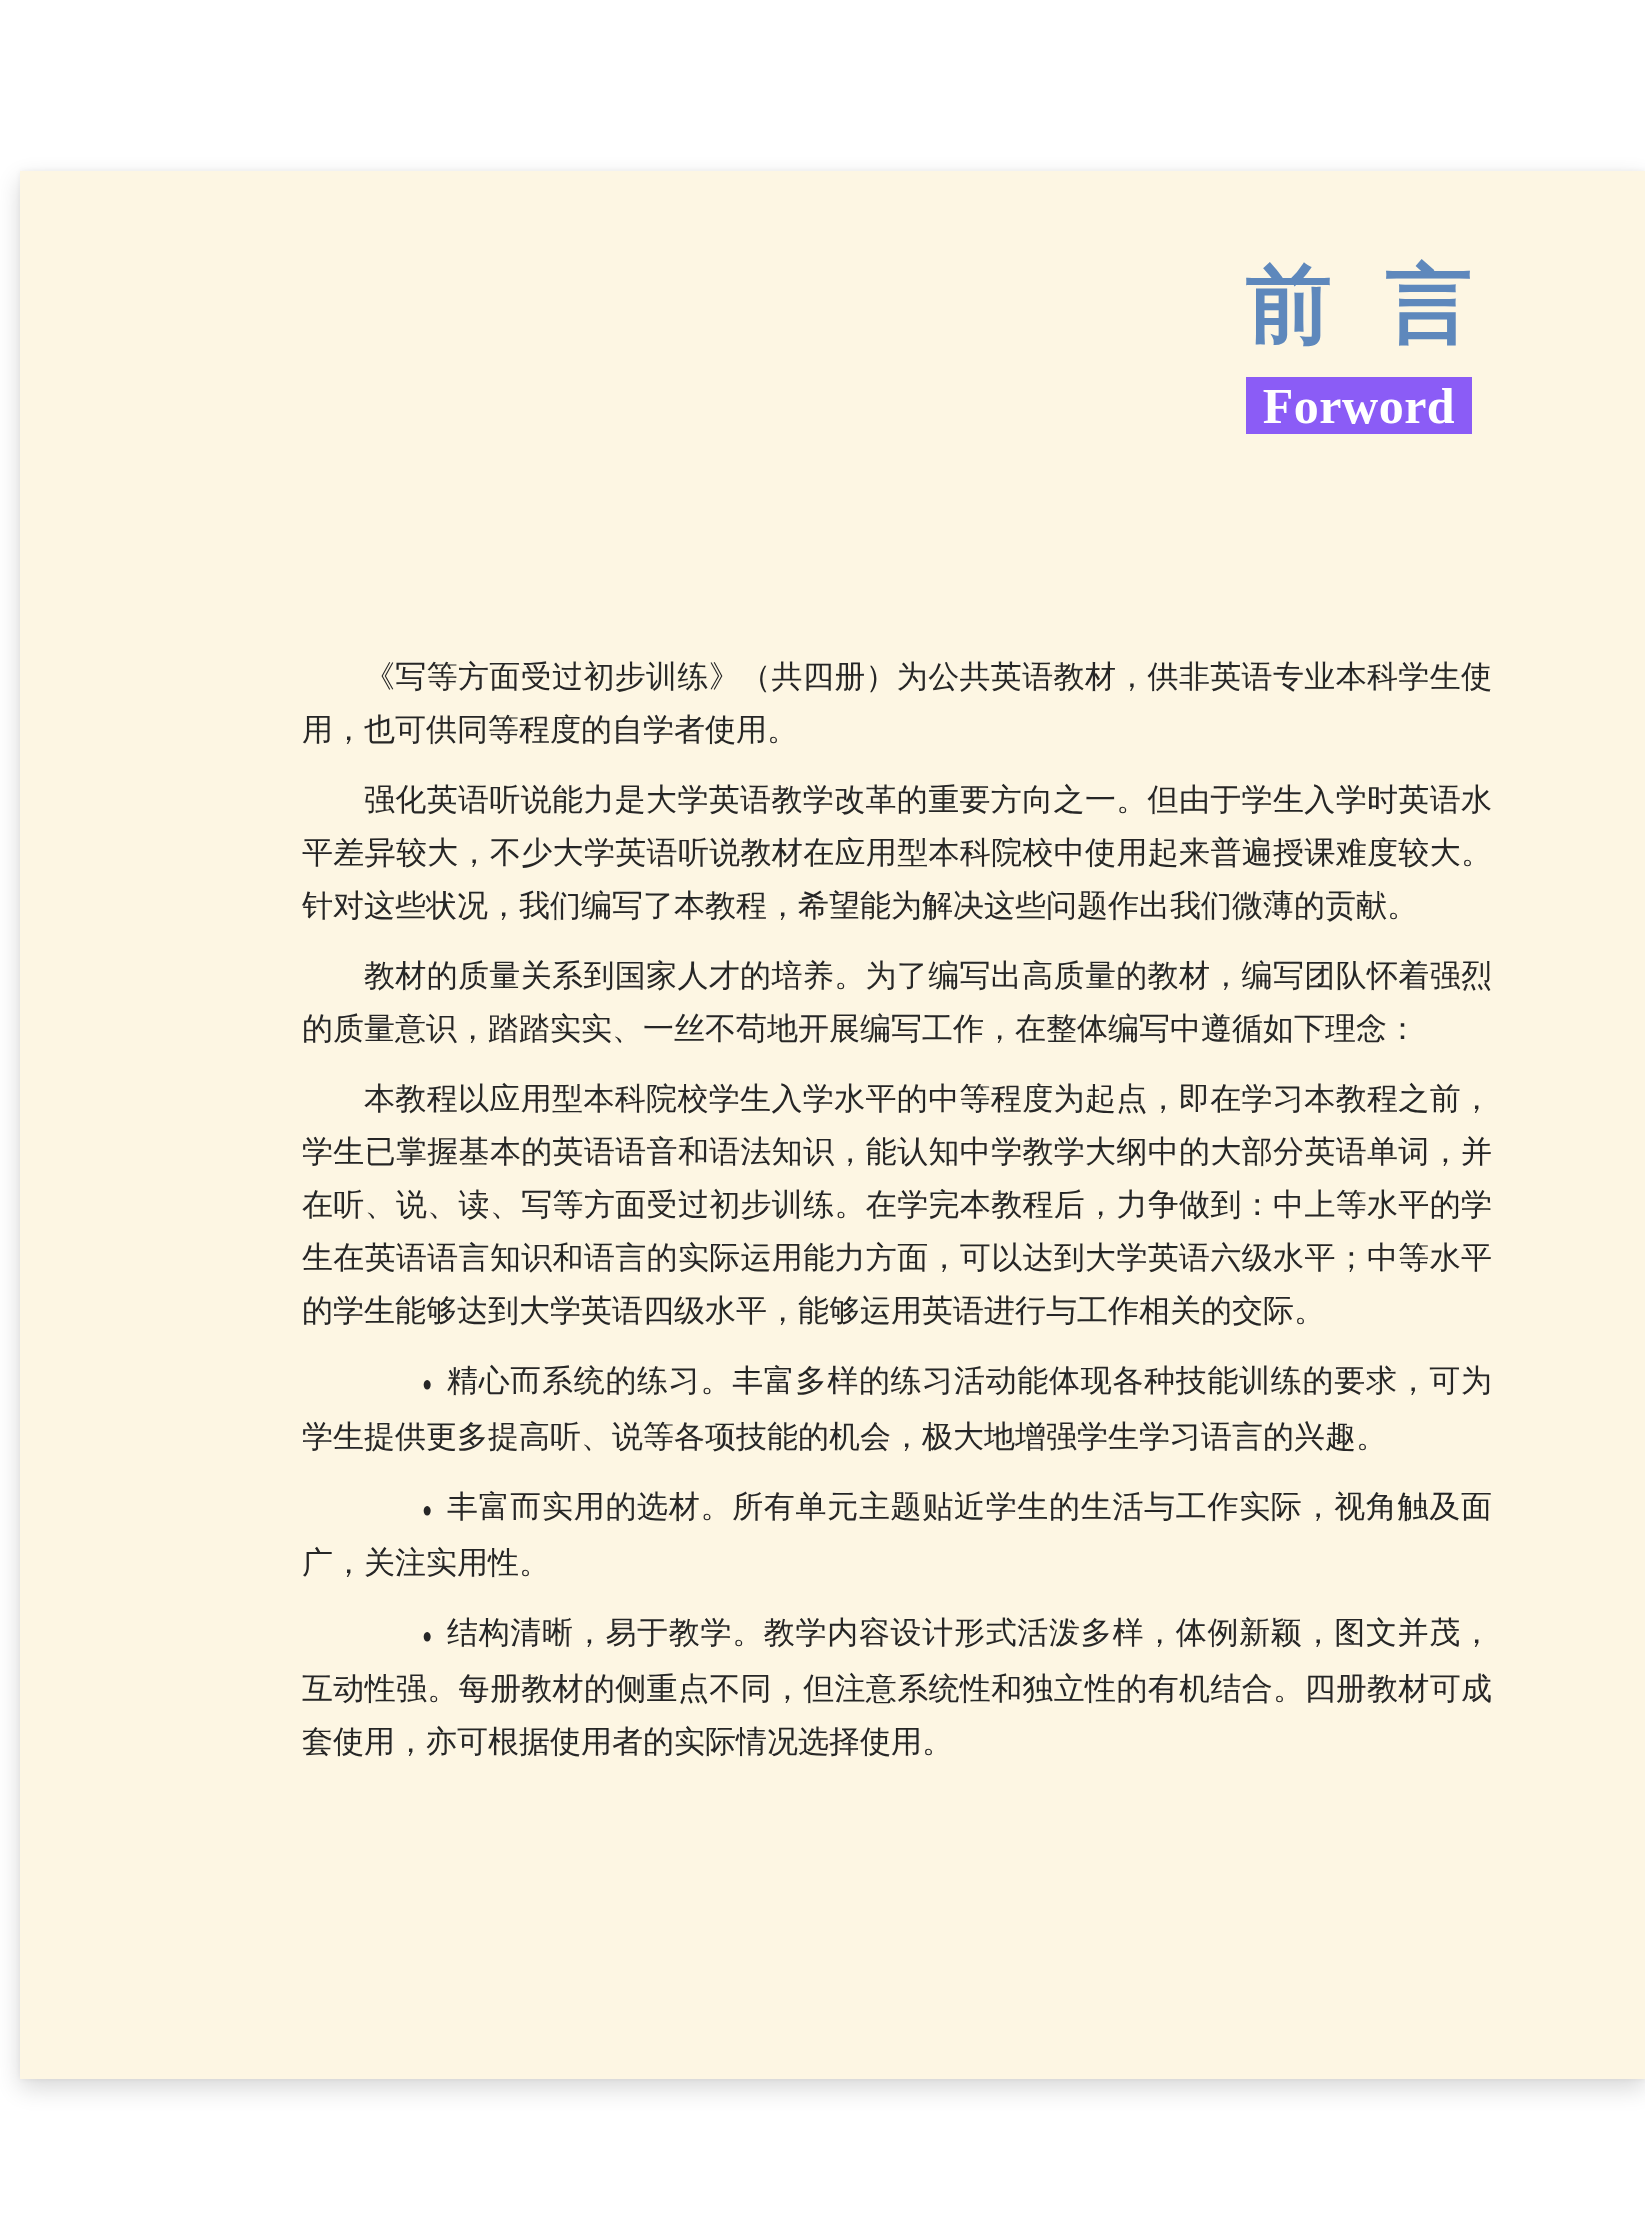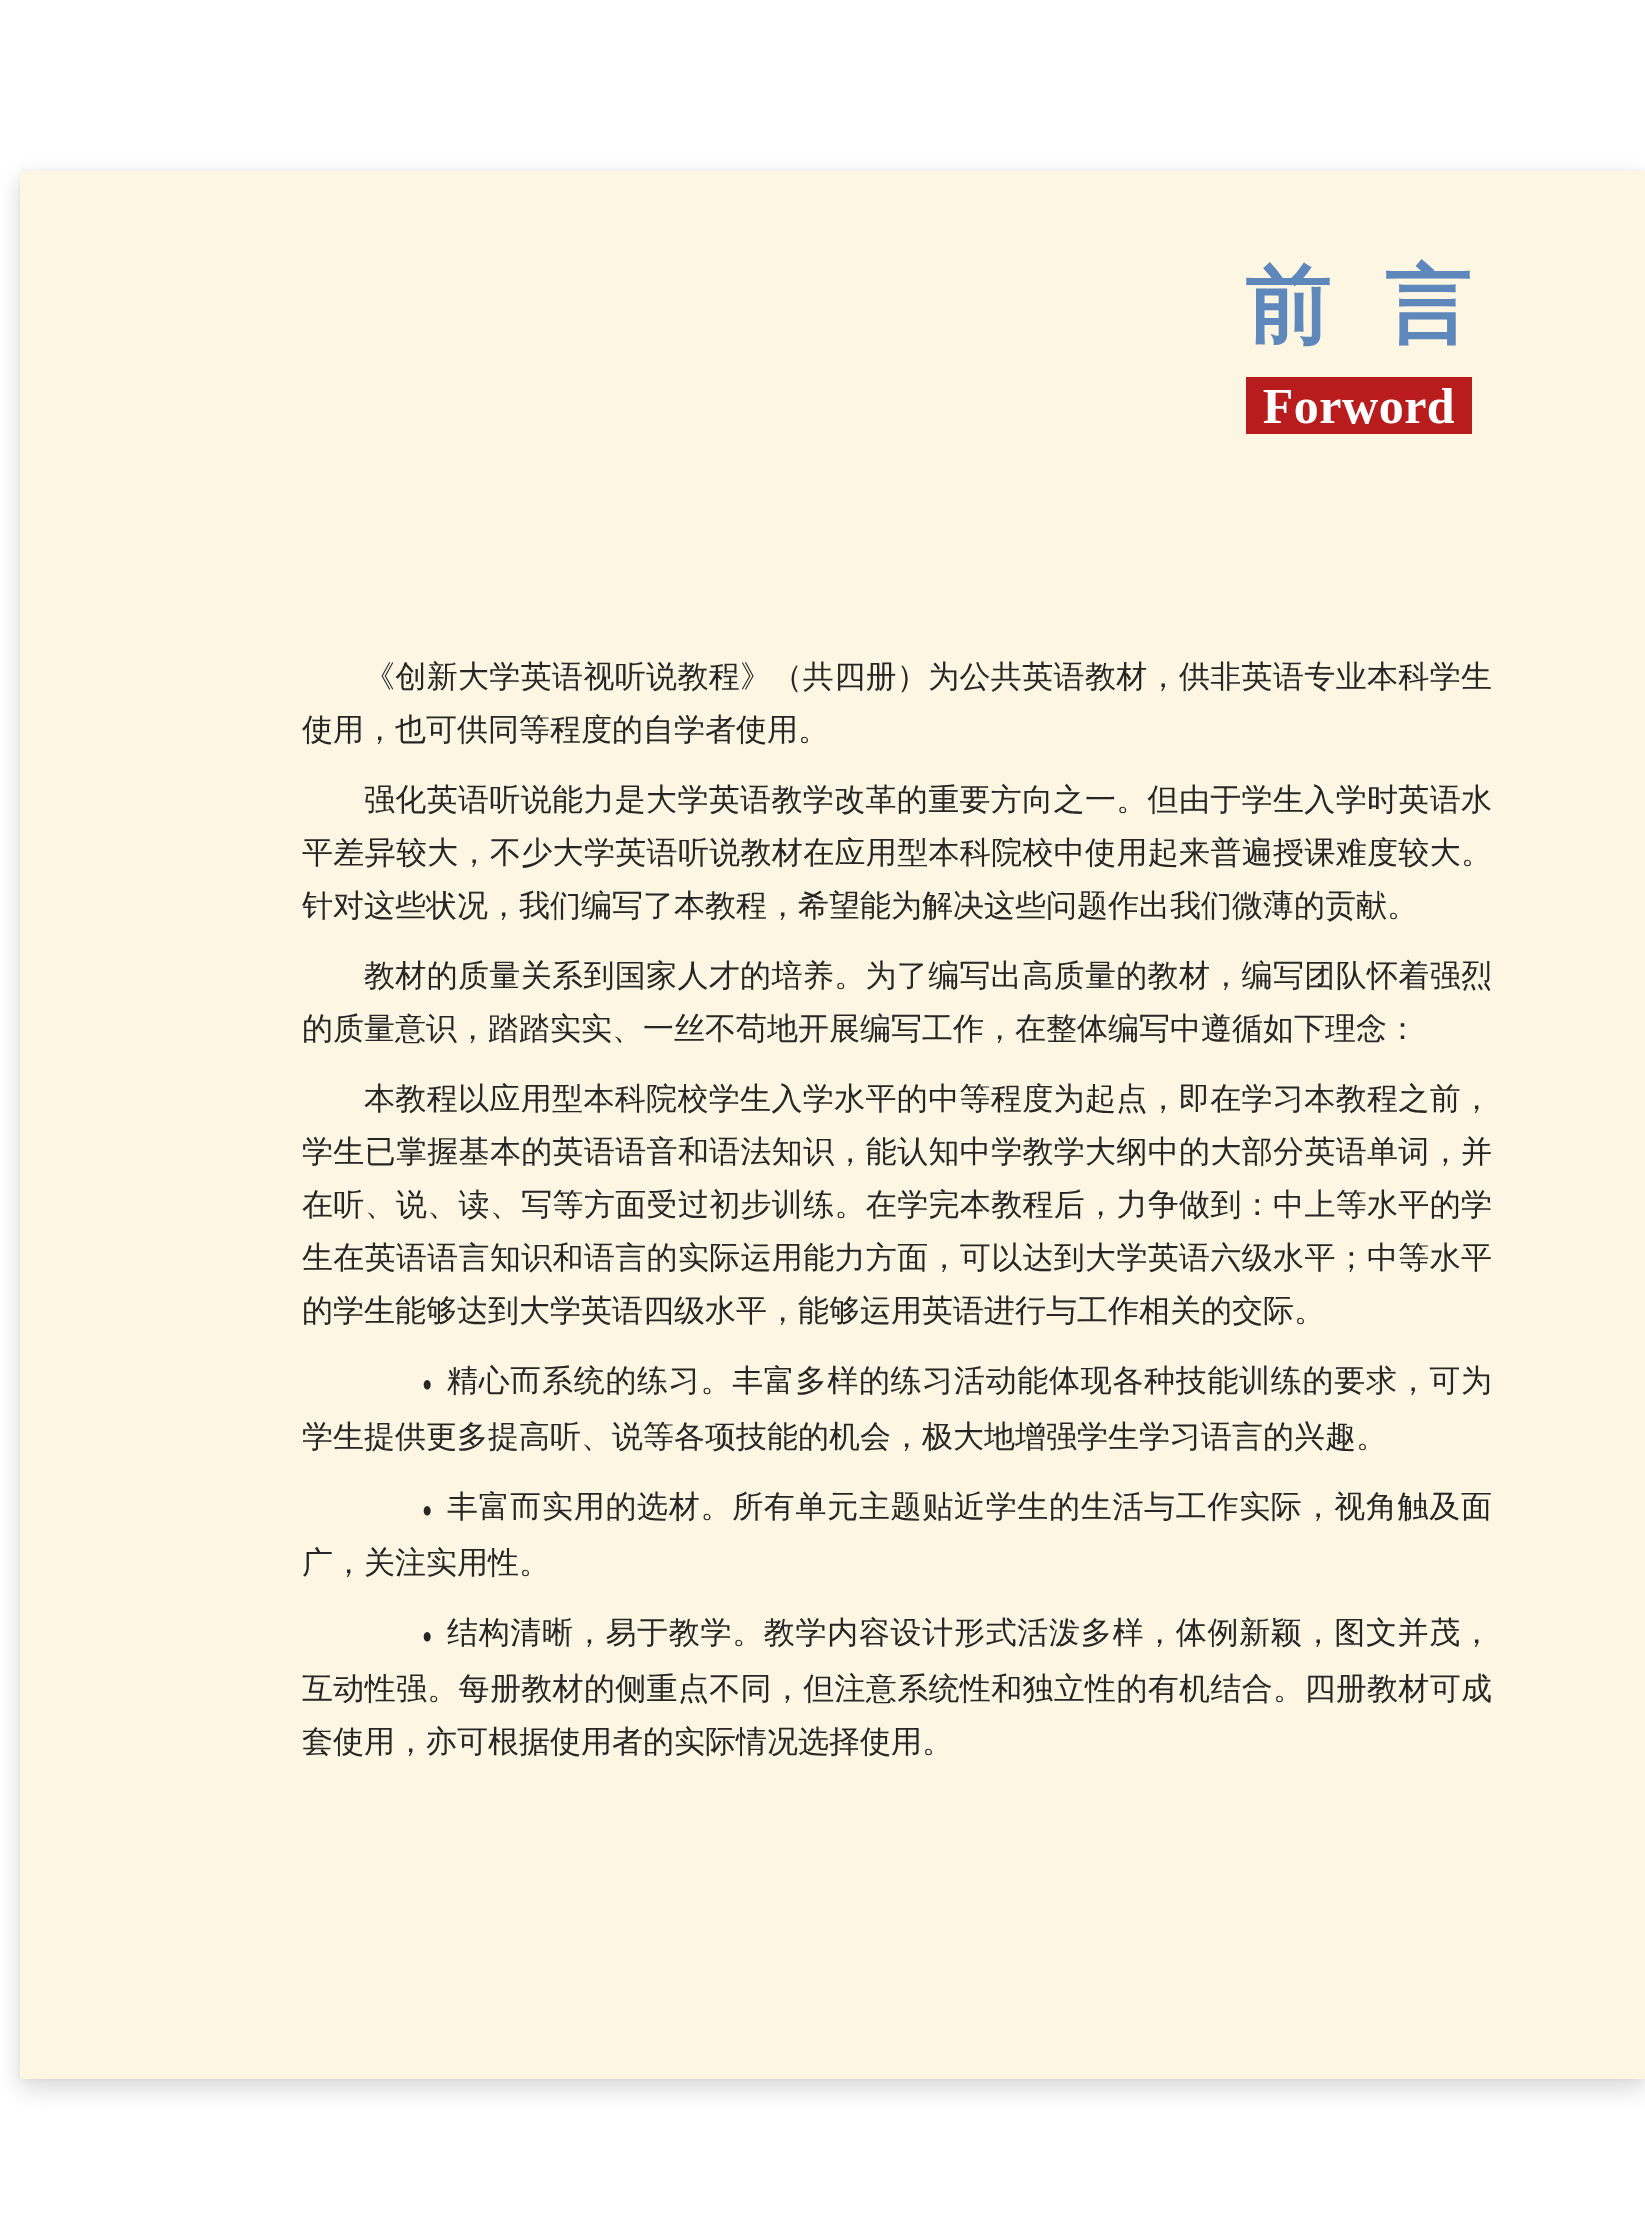--- a/index.html
+++ b/index.html
@@ -41,21 +41,21 @@
     font-family: "Liberation Sans", sans-serif;
     font-weight: bold;
     font-size: 86px;
     color: #5e88bc;
     letter-spacing: 0;
   }
   .title-en-banner {
     margin-top: 30px;
     width: 100%;
     height: 57px;
-    background: #b91c1c;
+    background: #8b5cf6;
     display: flex;
     align-items: center;
     justify-content: center;
   }
   .title-en {
     font-family: "Liberation Serif", serif;
     font-weight: bold;
     font-size: 50px;
     color: #ffffff;
     letter-spacing: 0.5px;
@@ -94,21 +94,21 @@
       <div class="title-zh">
         <span>前</span>
         <span>言</span>
       </div>
       <div class="title-en-banner">
         <span class="title-en">Forword</span>
       </div>
     </div>
 
     <div class="body-text">
-      <p class="para">《创新大学英语视听说教程》（共四册）为公共英语教材，供非英语专业本科学生使用，也可供同等程度的自学者使用。</p>
+      <p class="para">《写等方面受过初步训练》（共四册）为公共英语教材，供非英语专业本科学生使用，也可供同等程度的自学者使用。</p>
       <p class="para">强化英语听说能力是大学英语教学改革的重要方向之一。但由于学生入学时英语水平差异较大，不少大学英语听说教材在应用型本科院校中使用起来普遍授课难度较大。针对这些状况，我们编写了本教程，希望能为解决这些问题作出我们微薄的贡献。</p>
       <p class="para">教材的质量关系到国家人才的培养。为了编写出高质量的教材，编写团队怀着强烈的质量意识，踏踏实实、一丝不苟地开展编写工作，在整体编写中遵循如下理念：</p>
       <p class="para">本教程以应用型本科院校学生入学水平的中等程度为起点，即在学习本教程之前，学生已掌握基本的英语语音和语法知识，能认知中学教学大纲中的大部分英语单词，并在听、说、读、写等方面受过初步训练。在学完本教程后，力争做到：中上等水平的学生在英语语言知识和语言的实际运用能力方面，可以达到大学英语六级水平；中等水平的学生能够达到大学英语四级水平，能够运用英语进行与工作相关的交际。</p>
 
       <p class="para"><span class="bullet-glyph">●</span><span>精心而系统的练习。丰富多样的练习活动能体现各种技能训练的要求，可为学生提供更多提高听、说等各项技能的机会，极大地增强学生学习语言的兴趣。</span></p>
       <p class="para"><span class="bullet-glyph">●</span><span>丰富而实用的选材。所有单元主题贴近学生的生活与工作实际，视角触及面广，关注实用性。</span></p>
       <p class="para"><span class="bullet-glyph">●</span><span>结构清晰，易于教学。教学内容设计形式活泼多样，体例新颖，图文并茂，互动性强。每册教材的侧重点不同，但注意系统性和独立性的有机结合。四册教材可成套使用，亦可根据使用者的实际情况选择使用。</span></p>
 
     </div>
 

